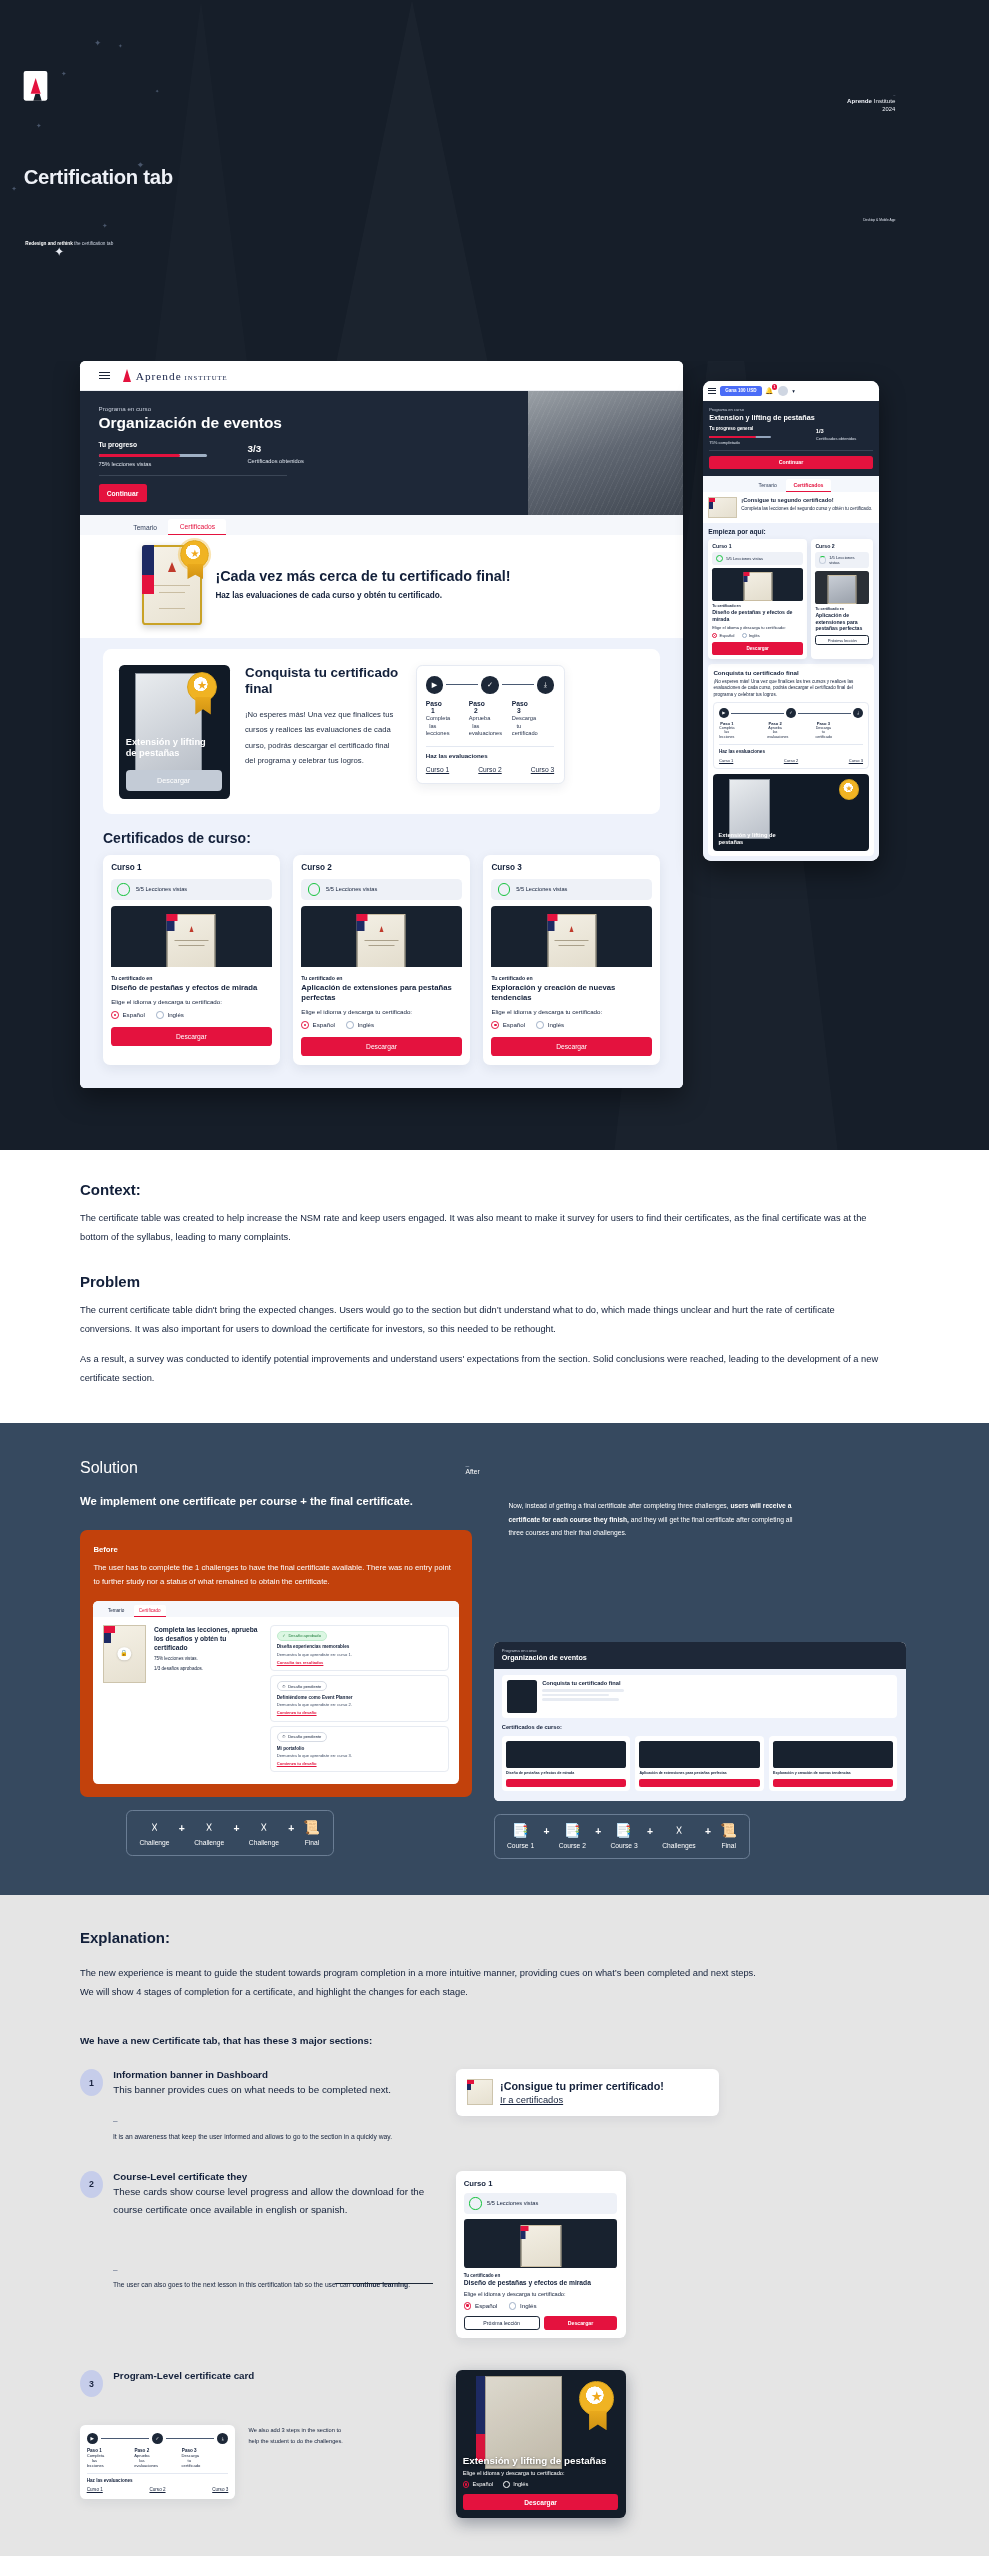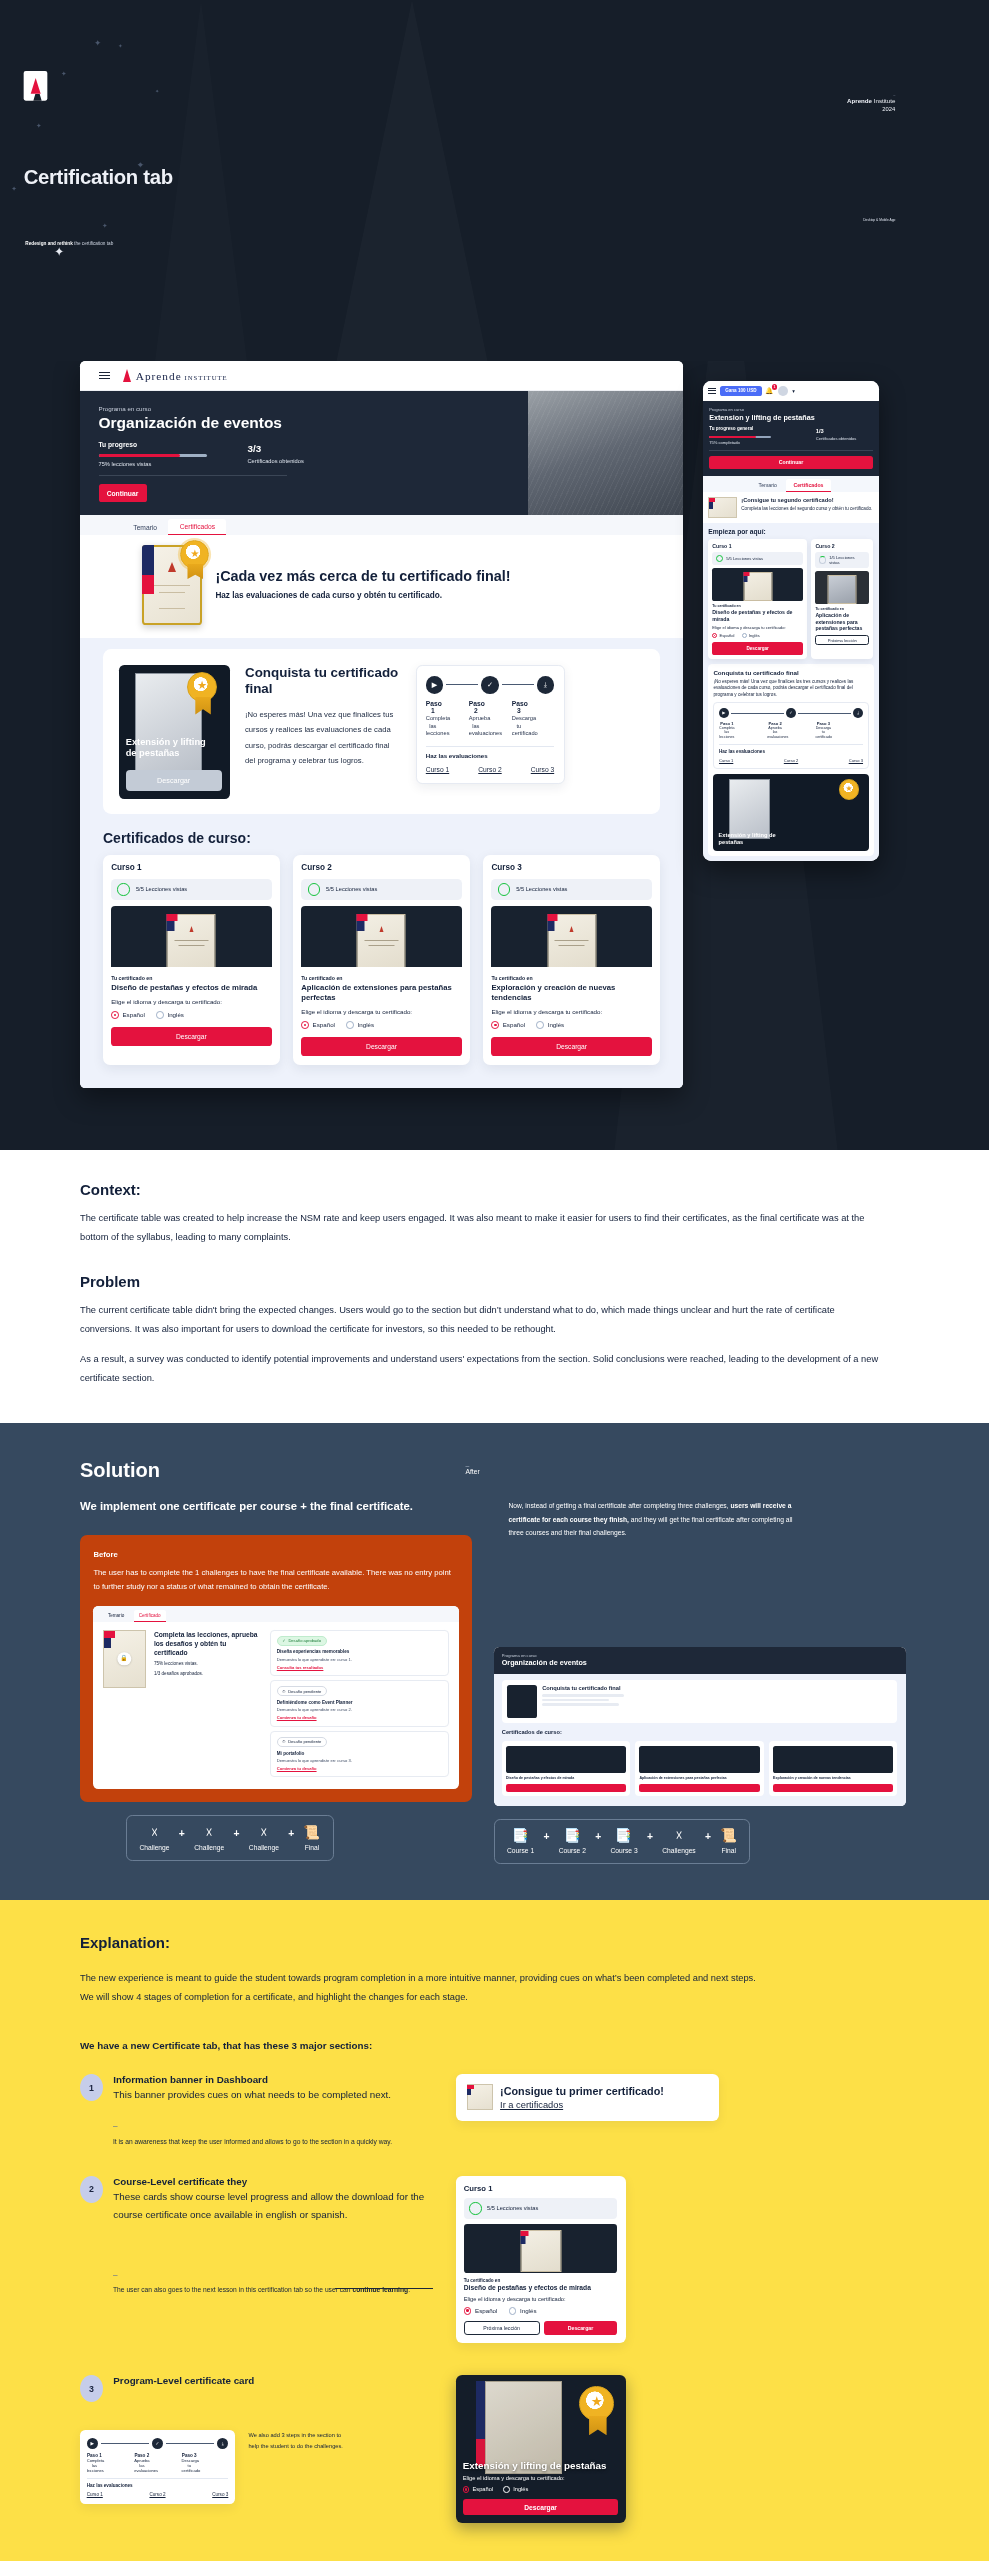--- a/index.html
+++ b/index.html
@@ -336,21 +336,21 @@
   
   .ctx { background:#fff; padding: 31px 0 36px 0; }
   .wrap { width: 860px; margin: 0 auto; padding-left: 15.5px; }
   .ctx h2 { font-size:15px; font-weight:800; }
   .ctx h3 { font-size:15px; font-weight:800; margin-top:27px; }
   .ctx p { font-size:9.3px; line-height:2.0; margin-top:11.3px; max-width:801px; }
 
   
   .sol { background:#36495f; padding: 36px 0 0 0; color:#fff; position:relative; }
   .sol .wrap { position:relative; }
-  .sol h2 { font-size:20px; font-weight:700; }
+  .sol h2 { font-size:16px; font-weight:400; }
   .sol h3 { font-size:11.3px; font-weight:800; margin-top:14.4px; line-height:1.6; }
   .sol .after-lbl { position:absolute; left:401px; top:5.2px; font-size:6.7px; }
   .sol .after-lbl .d { color:#aab6c6; line-height:.6; }
   .sol .after-p { position:absolute; left:444px; top:40px; width:298px; font-size:6.7px; line-height:2.0;}
   .sol .after-p b { font-weight:800; }
   .sol-cols { display:flex; gap:21.6px; margin-top:20.6px; padding-bottom:36px; }
   .sol-col-l { width: 392px; background:#c2410c; border-radius:7.2px; padding:14.4px 13.4px 13.4px; }
   .sol-col-r { width: 412px; }
   .before-lbl { font-size:7.7px; font-weight:700; }
   .before-p { font-size:7.7px; line-height:1.9; margin-top:7.2px; }
@@ -387,21 +387,21 @@
   .as-t { color:#fff; font-size:7.2px; font-weight:800;}
   .as-body { background:#eef2fb; padding:6.2px 8.2px 9.3px; }
   .as-card { background:#fff; border-radius:4.1px; padding:5.2px; display:flex; gap:5.2px; }
   .as-grid { display:flex; gap:5.2px; margin-top:6.2px;}
   .as-cc { background:#fff; border-radius:4.1px; padding:4.1px; flex:1 1 0;}
   .as-cc .im { height:27px; background:#18222f; border-radius:2.6px; }
   .as-cc .tt { font-size:3.6px; font-weight:800; margin-top:3.1px; line-height:1.3;}
   .as-cc .bt { margin-top:3.6px; height:8.2px; background:#e4123e; border-radius:2.1px;}
 
   
-  .exp { background:#fde047; padding: 34px 0 38px 0; }
+  .exp { background:#e5e5e5; padding: 34px 0 38px 0; }
   .exp h2 { font-size:15px; font-weight:800; }
   .exp p.lead { font-size:9.3px; line-height:2.0; margin-top:17.5px; }
   .exp h4 { font-size:9.8px; font-weight:800; margin-top:34px; }
   .exp-row { display:flex; gap:20.6px; margin-top:23px; }
   .exp-left { width:355px; position:relative; }
   .exp-right { flex:1 1 auto; position:relative; }
   .num-row { display:flex; gap:10.3px; }
   .numc { width:23px; height:27px; border-radius:50%; background:#c6cdea; color:#1a2440;
     display:flex; align-items:center; justify-content:center; font-size:8.8px; font-weight:700; flex:0 0 auto;}
   .num-txt h5 { font-size:9.8px; font-weight:800; }
@@ -850,21 +850,21 @@
           <div class="tl">Extensión y lifting de pestañas</div>
         </div>
       </div>
     </div>
   </div>
 </section>
 
 <section class="ctx">
   <div class="wrap">
     <h2>Context:</h2>
-    <p>The certificate table was created to help increase the NSM rate and keep users engaged. It was also meant to make it easier for users to find their certificates, as the final certificate was at the bottom of the syllabus, leading to many complaints.</p>
+    <p>The certificate table was created to help increase the NSM rate and keep users engaged. It was also meant to make it survey for users to find their certificates, as the final certificate was at the bottom of the syllabus, leading to many complaints.</p>
     <h3>Problem</h3>
     <p>The current certificate table didn't bring the expected changes. Users would go to the section but didn’t understand what to do, which made things unclear and hurt the rate of certificate conversions. It was also important for users to download the certificate for investors, so this needed to be rethought.</p>
     <p>As a result, a survey was conducted to identify potential improvements and understand users' expectations from the section. Solid conclusions were reached, leading to the development of a new certificate section.</p>
   </div>
 </section>
 
 <section class="sol">
   <div class="wrap">
     <h2>Solution</h2>
     <h3>We implement one certificate per course + the final certificate.</h3>

